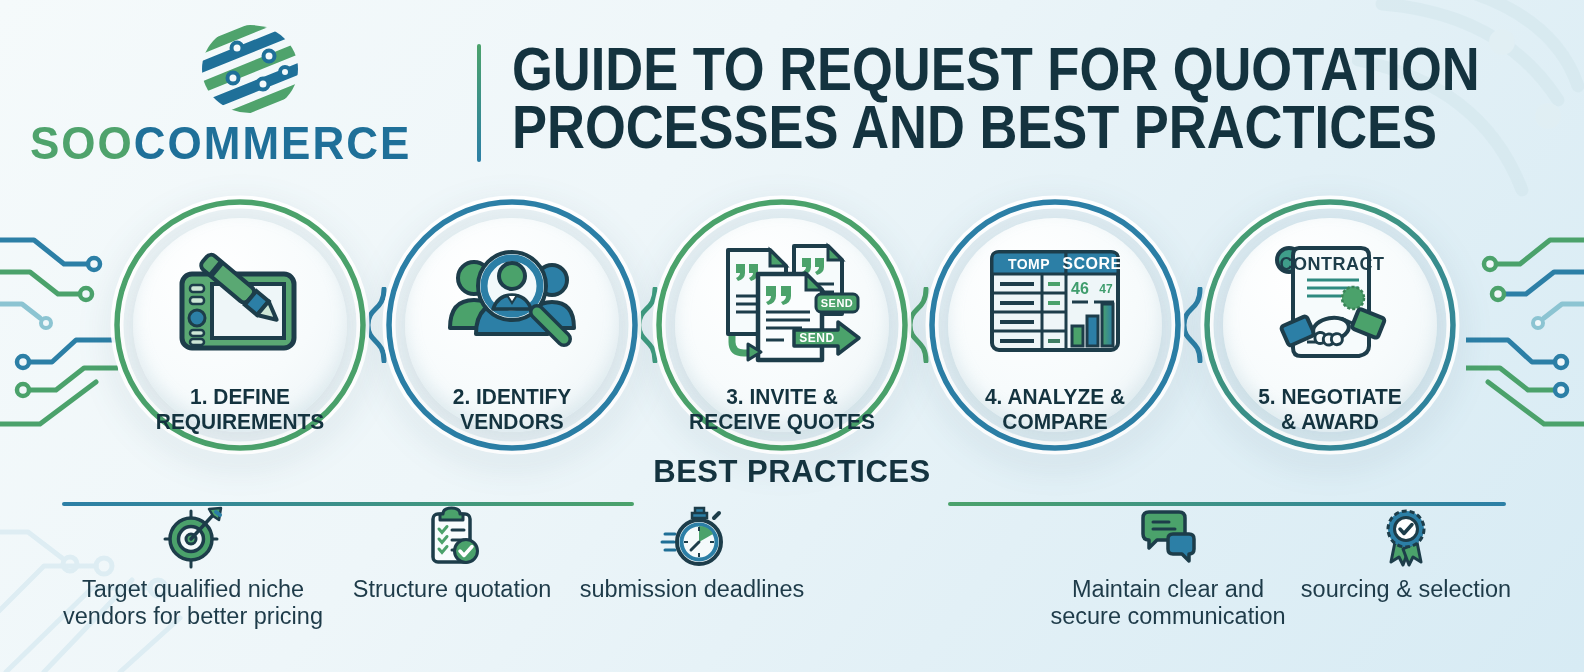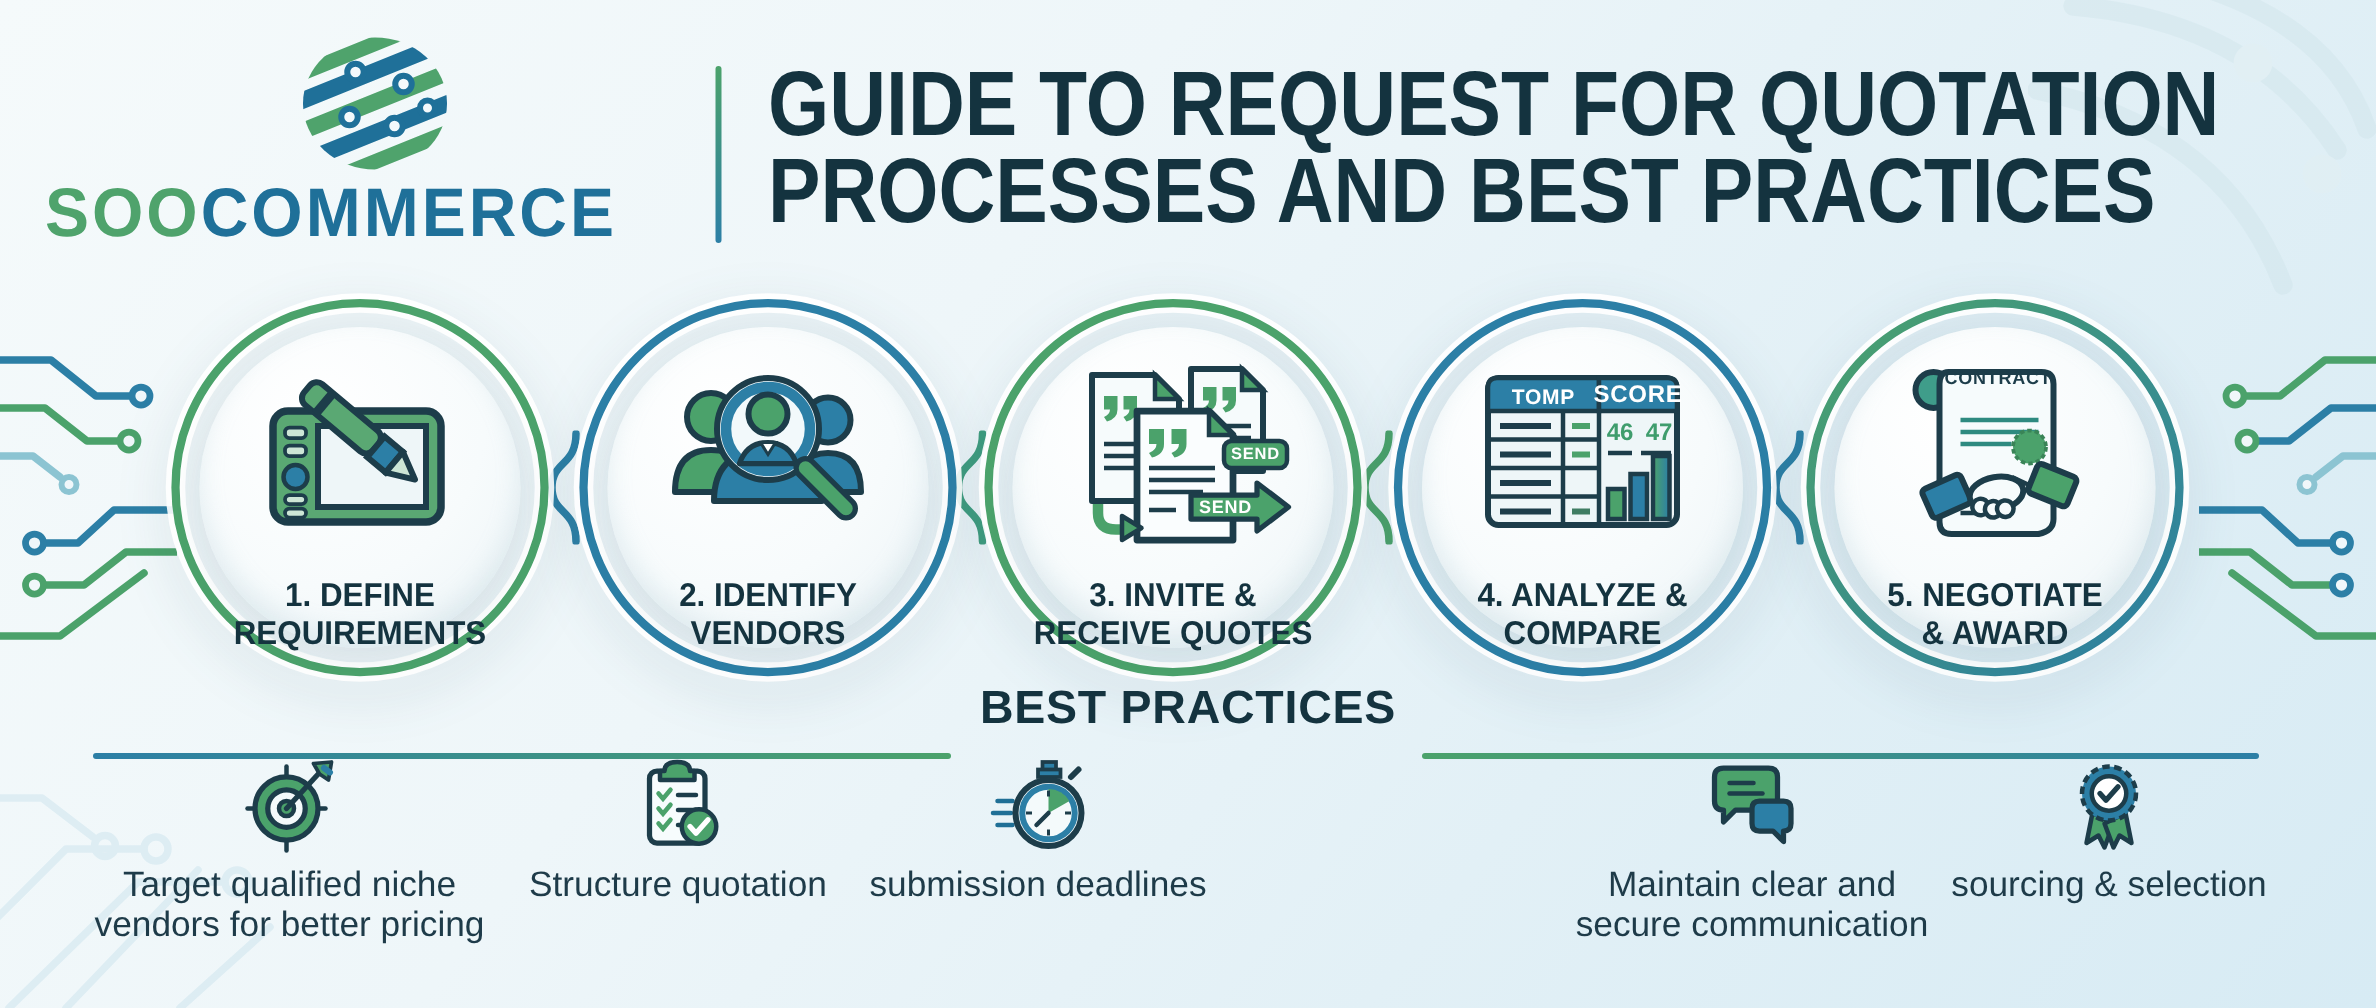--- a/index.html
+++ b/index.html
@@ -314,21 +314,21 @@
               <line x1="92" y1="62" x2="108" y2="62"></line>
               <line x1="114" y1="62" x2="134" y2="62"></line>
             </g>
           <rect x="92" y="86" width="11" height="20" fill="#4ba26b" stroke="#1d3d4a" stroke-width="3"></rect>
           <rect x="107" y="76" width="11" height="30" fill="#2c7fa6" stroke="#1d3d4a" stroke-width="3"></rect>
           <rect x="122" y="64" width="11" height="42" fill="url(#barMix)" stroke="#1d3d4a" stroke-width="3"></rect>
         </svg>
         <span class="ov" style="left:12px;top:13px;width:74px;height:21px;font-size:14px;letter-spacing:.5px">TOMP</span>
         <span class="ov" style="left:86px;top:13px;width:52px;height:21px;font-size:16px;letter-spacing:.5px">SCORE</span>
         <span class="ov" style="left:88px;top:40px;width:24px;height:18px;font-size:16px;color:#3f9d6d">46</span>
-        <span class="ov" style="left:114px;top:40px;width:24px;height:18px;font-size:16px;color:#3f9d6d">47</span>
+        <span class="ov" style="left:114px;top:40px;width:24px;height:18px;font-size:12px;color:#3f9d6d">47</span>
       </div>
       <div class="step-label">
         <span>4. ANALYZE &amp;</span>
         <span>COMPARE</span>
       </div>
     </div>
   </div>
 
   <div class="step" style="left:1198px">
     <svg class="ring" width="264" height="264" viewBox="0 0 264 264">
@@ -360,21 +360,21 @@
             <rect x="-6" y="-10" width="28" height="21" rx="3" fill="#4ba26b" stroke="#1d3d4a" stroke-width="4"></rect>
           </g>
           <g transform="rotate(-10 76 97)">
             <ellipse cx="76" cy="97" rx="18" ry="11" fill="#f6fbfc" stroke="#1d3d4a" stroke-width="4"></ellipse>
             <circle cx="64" cy="104" r="5.5" fill="#f6fbfc" stroke="#1d3d4a" stroke-width="3"></circle>
             <circle cx="72" cy="107" r="5.5" fill="#f6fbfc" stroke="#1d3d4a" stroke-width="3"></circle>
             <circle cx="80" cy="108" r="5.5" fill="#f6fbfc" stroke="#1d3d4a" stroke-width="3"></circle>
             <path d="M88,88 l10,7" stroke="#1d3d4a" stroke-width="3" fill="none"></path>
           </g>
         </svg>
-        <span class="ov" style="left:44px;top:12px;width:66px;height:16px;font-size:12px;color:#1d3d4a;letter-spacing:.5px">CONTRACT</span>
+        <span class="ov" style="left:44px;top:24px;width:66px;height:16px;font-size:18px;color:#1d3d4a;letter-spacing:.5px">CONTRACT</span>
       </div>
       <div class="step-label">
         <span>5. NEGOTIATE</span>
         <span>&amp; AWARD</span>
       </div>
     </div>
   </div>
 
   <div class="bp-line left"></div>
   <div class="bp-head">BEST PRACTICES</div>

